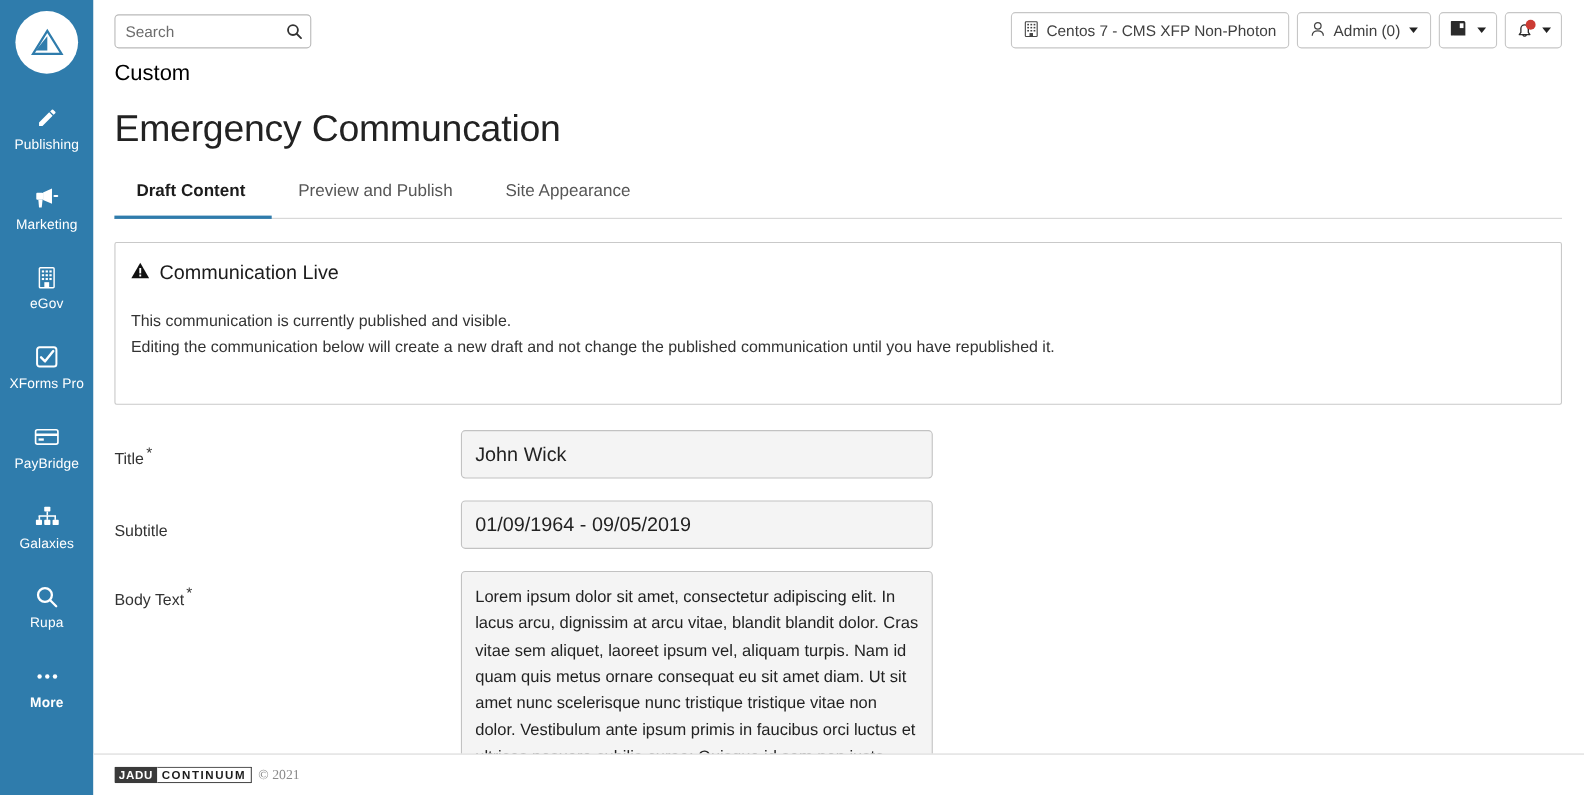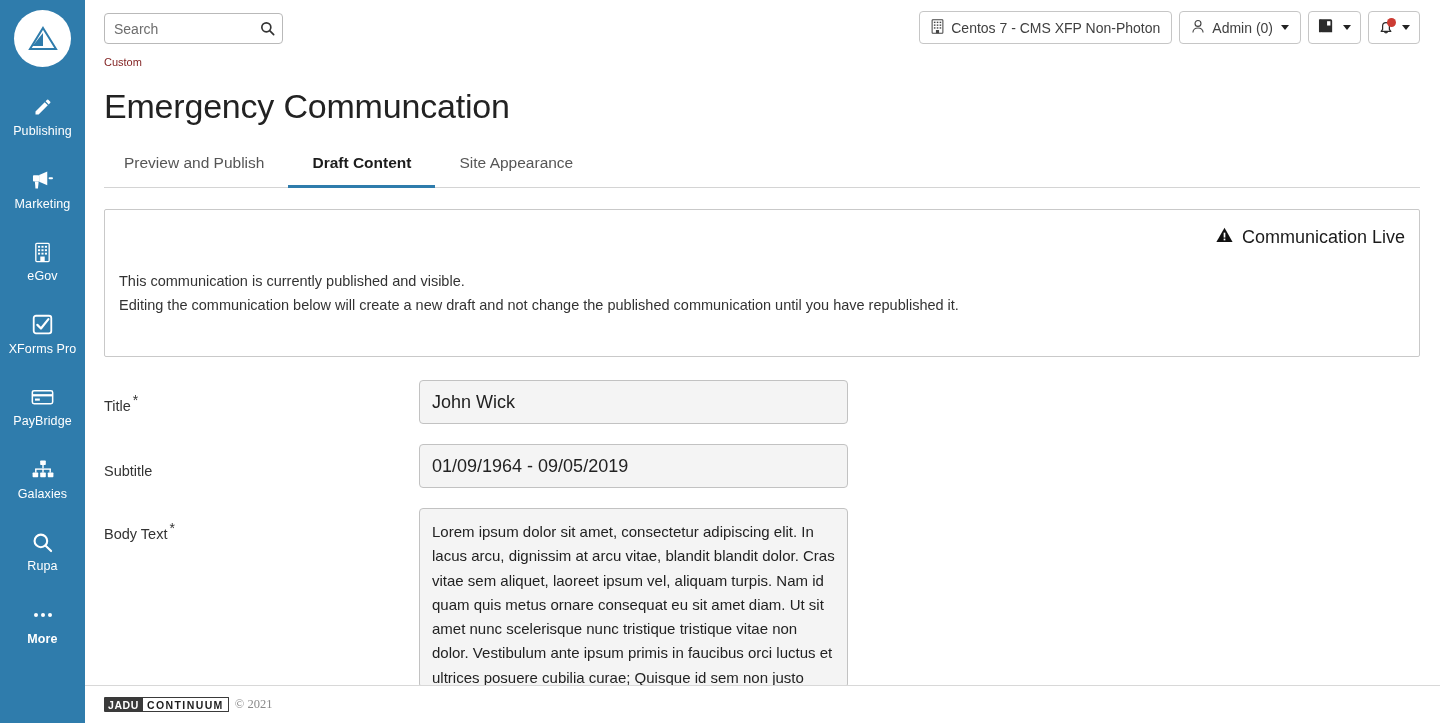--- a/index.html
+++ b/index.html
@@ -119,21 +119,21 @@
   .bell-wrap { position: relative; display: flex; align-items: center; }
   .bell-dot {
     position: absolute; top: -1px; right: -2px;
     width: 9px; height: 9px; border-radius: 50%;
     background: #cc3b33;
   }
 
   
   .content { padding: 0 20px 0 19px; }
   .breadcrumb {
-    font-size: 11px; color: #7f1d1d; margin-top: -1px; margin-bottom: 3px;
+    font-size: 20px; color: #000000; margin-top: -1px; margin-bottom: 3px;
   }
   .page-title {
     font-size: 34px; font-weight: normal; color: #222;
     letter-spacing: -.2px;
     margin-top: 19px;
   }
 
   
   .tabs {
     display: flex; align-items: flex-end;
@@ -161,21 +161,20 @@
     margin-top: 21px;
     border: 1px solid #c9c9c9;
     border-radius: 2px;
     padding: 17px 14px 22px 14px;
     min-height: 148px;
   }
   .alert-head {
     display: flex; align-items: center; gap: 9px;
     font-size: 18px; color: #1b1b1b;
     margin-bottom: 21px;
-    justify-content: flex-end;
   }
   .alert-line {
     font-size: 14.5px; color: #333; line-height: 24px;
   }
 
   
   .form { margin-top: 23px; }
   .form-row { display: flex; align-items: flex-start; margin-bottom: 20px; }
   .form-label {
     width: 315px; flex: 0 0 315px;
@@ -419,22 +418,22 @@
           <span class="caret"></span>
         </div>
       </div>
     </div>
 
     <div class="content">
       <div class="breadcrumb">Custom</div>
       <h1 class="page-title">Emergency Communcation</h1>
 
       <div class="tabs">
+        <div class="tab active">Draft Content</div>
         <div class="tab">Preview and Publish</div>
-        <div class="tab active">Draft Content</div>
         <div class="tab">Site Appearance</div>
       </div>
 
       <div class="alert">
         <div class="alert-head">
           <span>
             <svg width="17" height="16" viewBox="0 0 18 17" fill="#111">
               <path d="M9 .8 L17.6 16 H.4 Z"></path>
               <rect x="8.1" y="6" width="1.8" height="5.2" fill="#fff"></rect>
               <rect x="8.1" y="12.3" width="1.8" height="1.9" fill="#fff"></rect>

